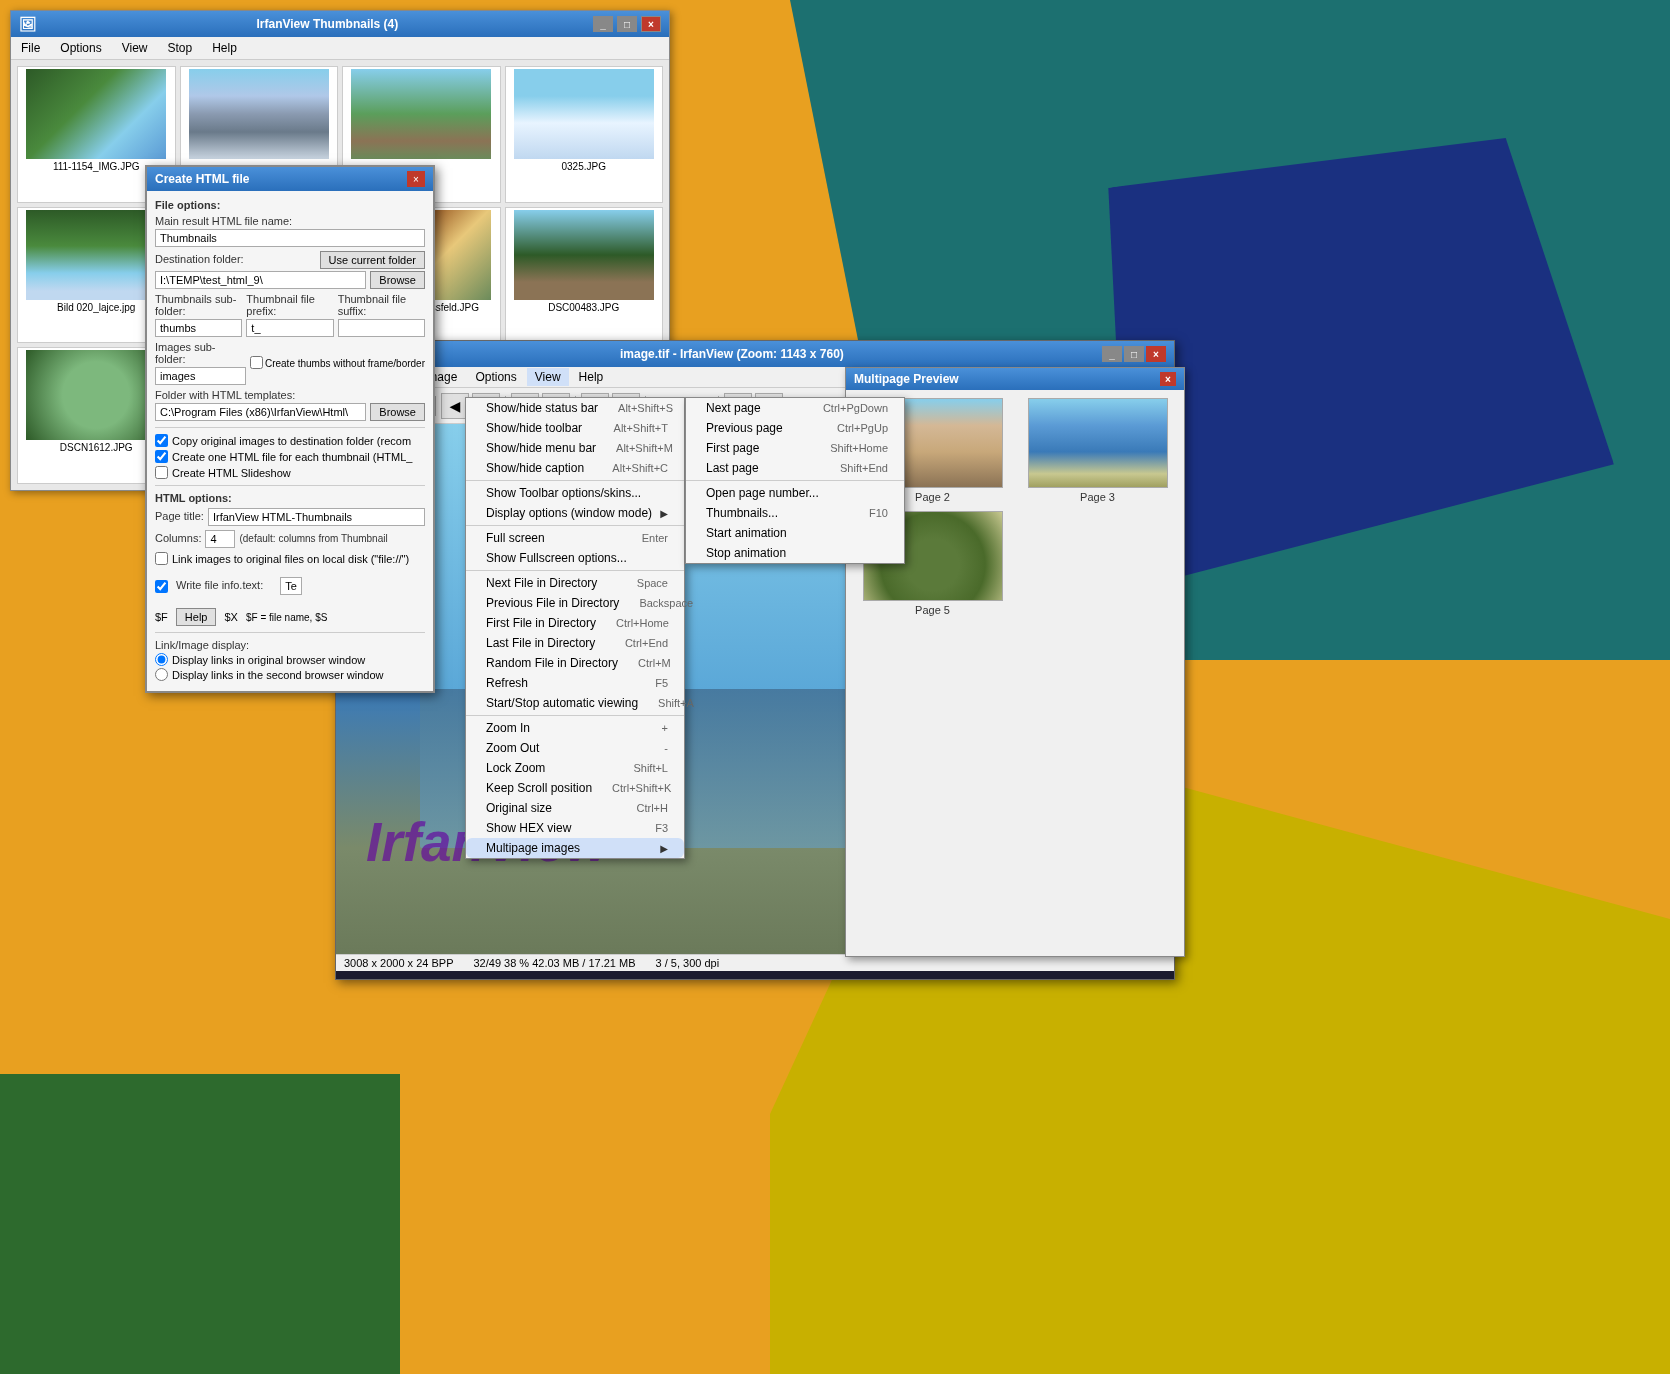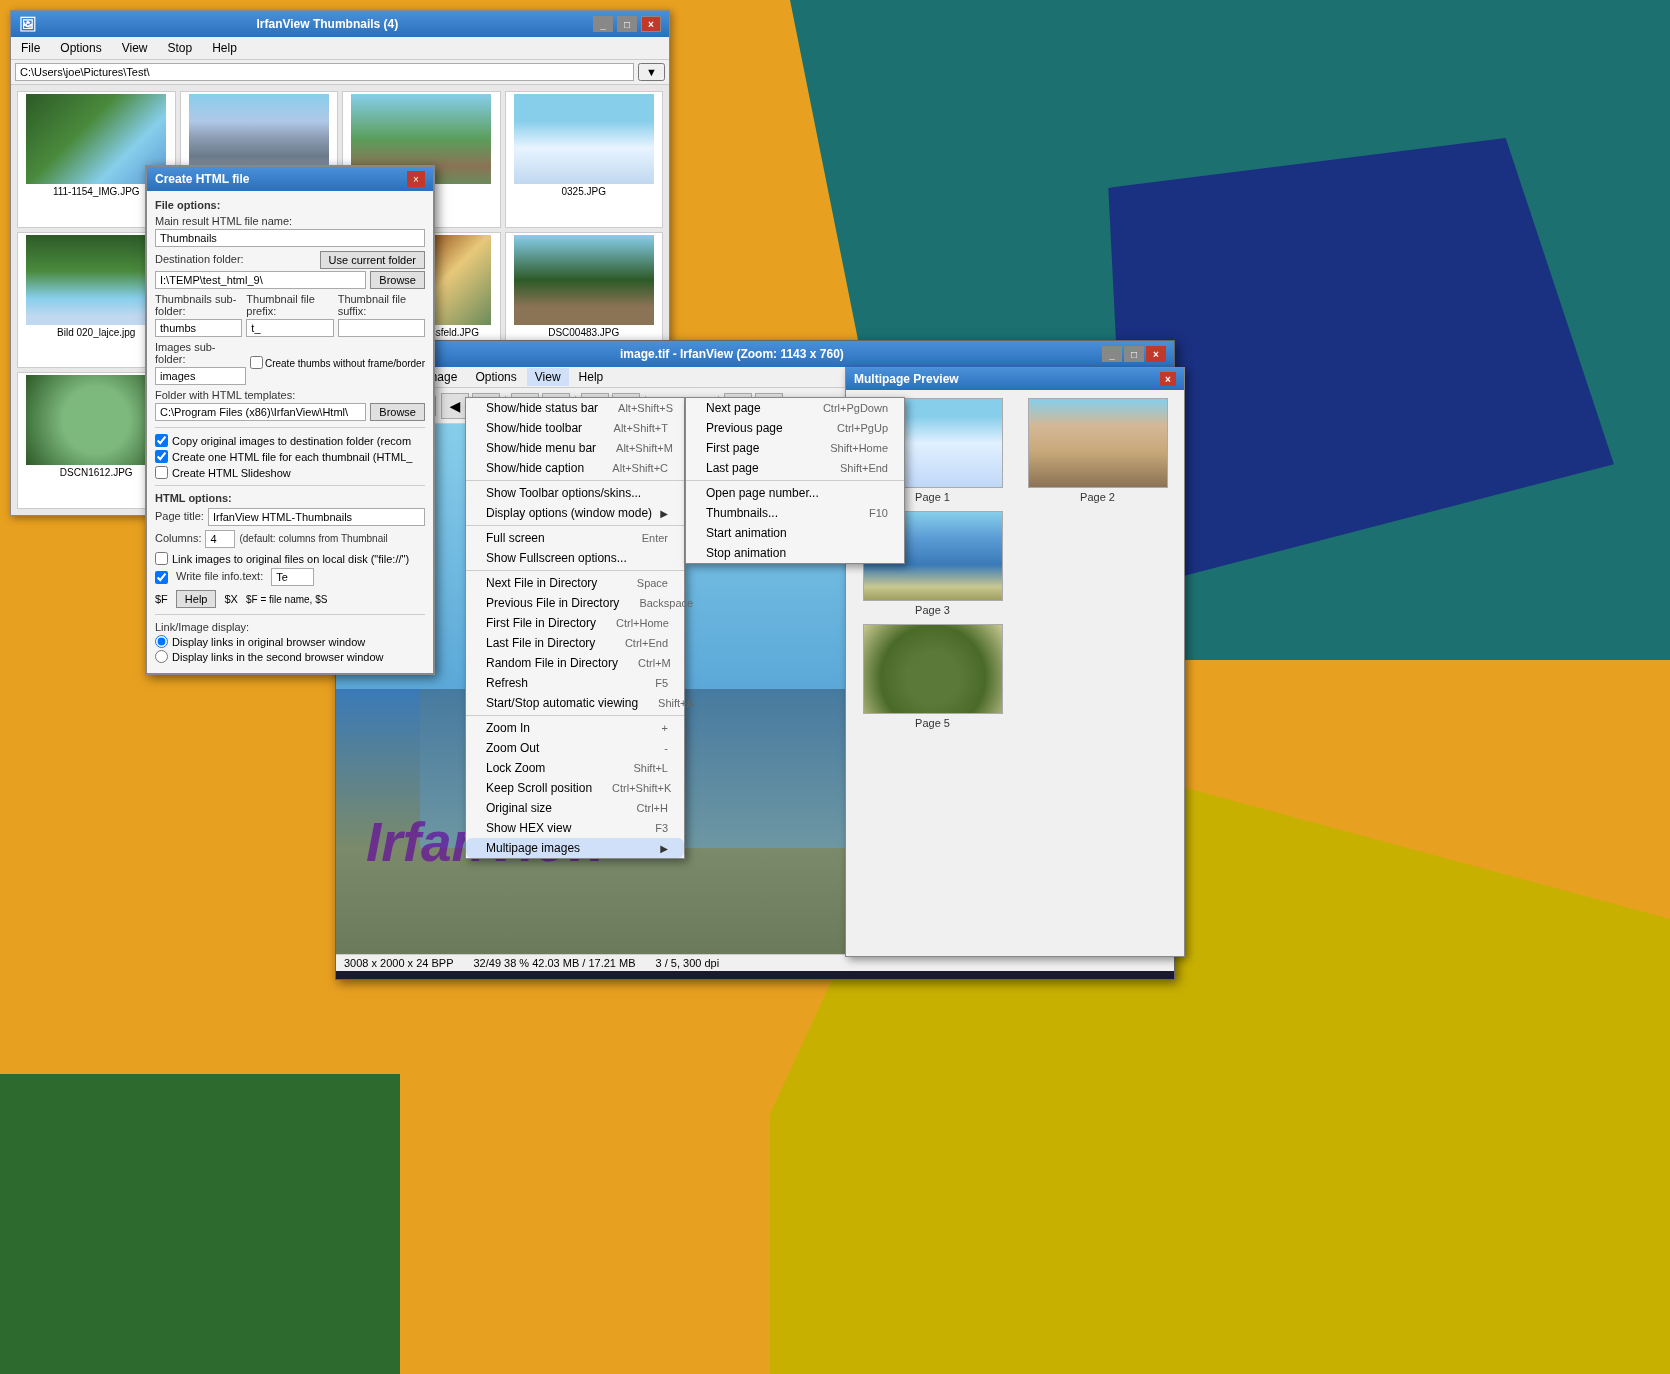--- a/index.html
+++ b/index.html
@@ -445,24 +445,20 @@
       <span class="titlebar-btn-close titlebar-icon">×</span>
     </div>
   </div>
   <div class="window-menubar">
     <span class="menu-item">File</span>
     <span class="menu-item">Options</span>
     <span class="menu-item">View</span>
     <span class="menu-item">Stop</span>
     <span class="menu-item">Help</span>
   </div>
-  <div class="address-row">
-    <input class="path-bar" style="flex: 1 1 0%;" type="text" value="C:\Users\joe\Pictures\Test\">
-    <button style="padding:1px 6px;font-size:11px;">▼</button>
-  </div>
   <div class="thumbnails-grid">
     <div class="thumb-item">
       <div class="thumb-img img-forest"></div>
       <div class="thumb-label">111-1154_IMG.JPG</div>
     </div>
     <div class="thumb-item">
       <div class="thumb-img img-mountain"></div>
       <div class="thumb-label"></div>
     </div>
     <div class="thumb-item">
@@ -578,21 +574,21 @@
       <input class="dialog-input" style="width: 30px; margin: 0px;" type="text" value="4">
       <span class="dialog-label" style="font-size:10px;">(default: columns from Thumbnail</span>
     </div>
     <div class="dialog-checkbox-row">
       <input type="checkbox" style="">
       <span>Link images to original files on local disk ("file://")</span>
     </div>
     <div style="display:flex;align-items:center;gap:8px;margin-bottom:4px;">
       <input type="checkbox" checked="" style="">
       <span class="dialog-label">Write file info.text:</span>
-      <input class="dialog-input" style="width: 43px; margin: 0px;" type="text" value="Te">
+      <input class="dialog-input" style="width: 22px; margin: 9px;" type="text" value="Te">
     </div>
     <div style="display:flex;align-items:center;gap:8px;margin-bottom:4px;font-size:11px;">
       <span>$F</span>
       <button class="dialog-btn">Help</button>
       <span>$X</span>
       <span style="font-size:10px;">$F = file name, $S</span>
     </div>
     <div class="dialog-divider"></div>
     <div class="dialog-label">Link/Image display:</div>
     <div class="radio-row">
@@ -785,24 +781,20 @@
   </div>
 </div>
 
 <div class="multipage-panel">
   <div class="panel-titlebar">
     <span>Multipage Preview</span>
     <span class="panel-close">×</span>
   </div>
   <div class="panel-content">
     <div class="preview-page">
-      <div class="preview-img img-skier2"></div>
-      <span class="preview-label">Page 1</span>
-    </div>
-    <div class="preview-page">
       <div class="preview-img img-dog"></div>
       <span class="preview-label">Page 2</span>
     </div>
     <div class="preview-page">
       <div class="preview-img img-beach"></div>
       <span class="preview-label">Page 3</span>
     </div>
     <div class="preview-page" style="grid-column:1;">
       <div class="preview-img img-turtle"></div>
       <span class="preview-label">Page 5</span>

